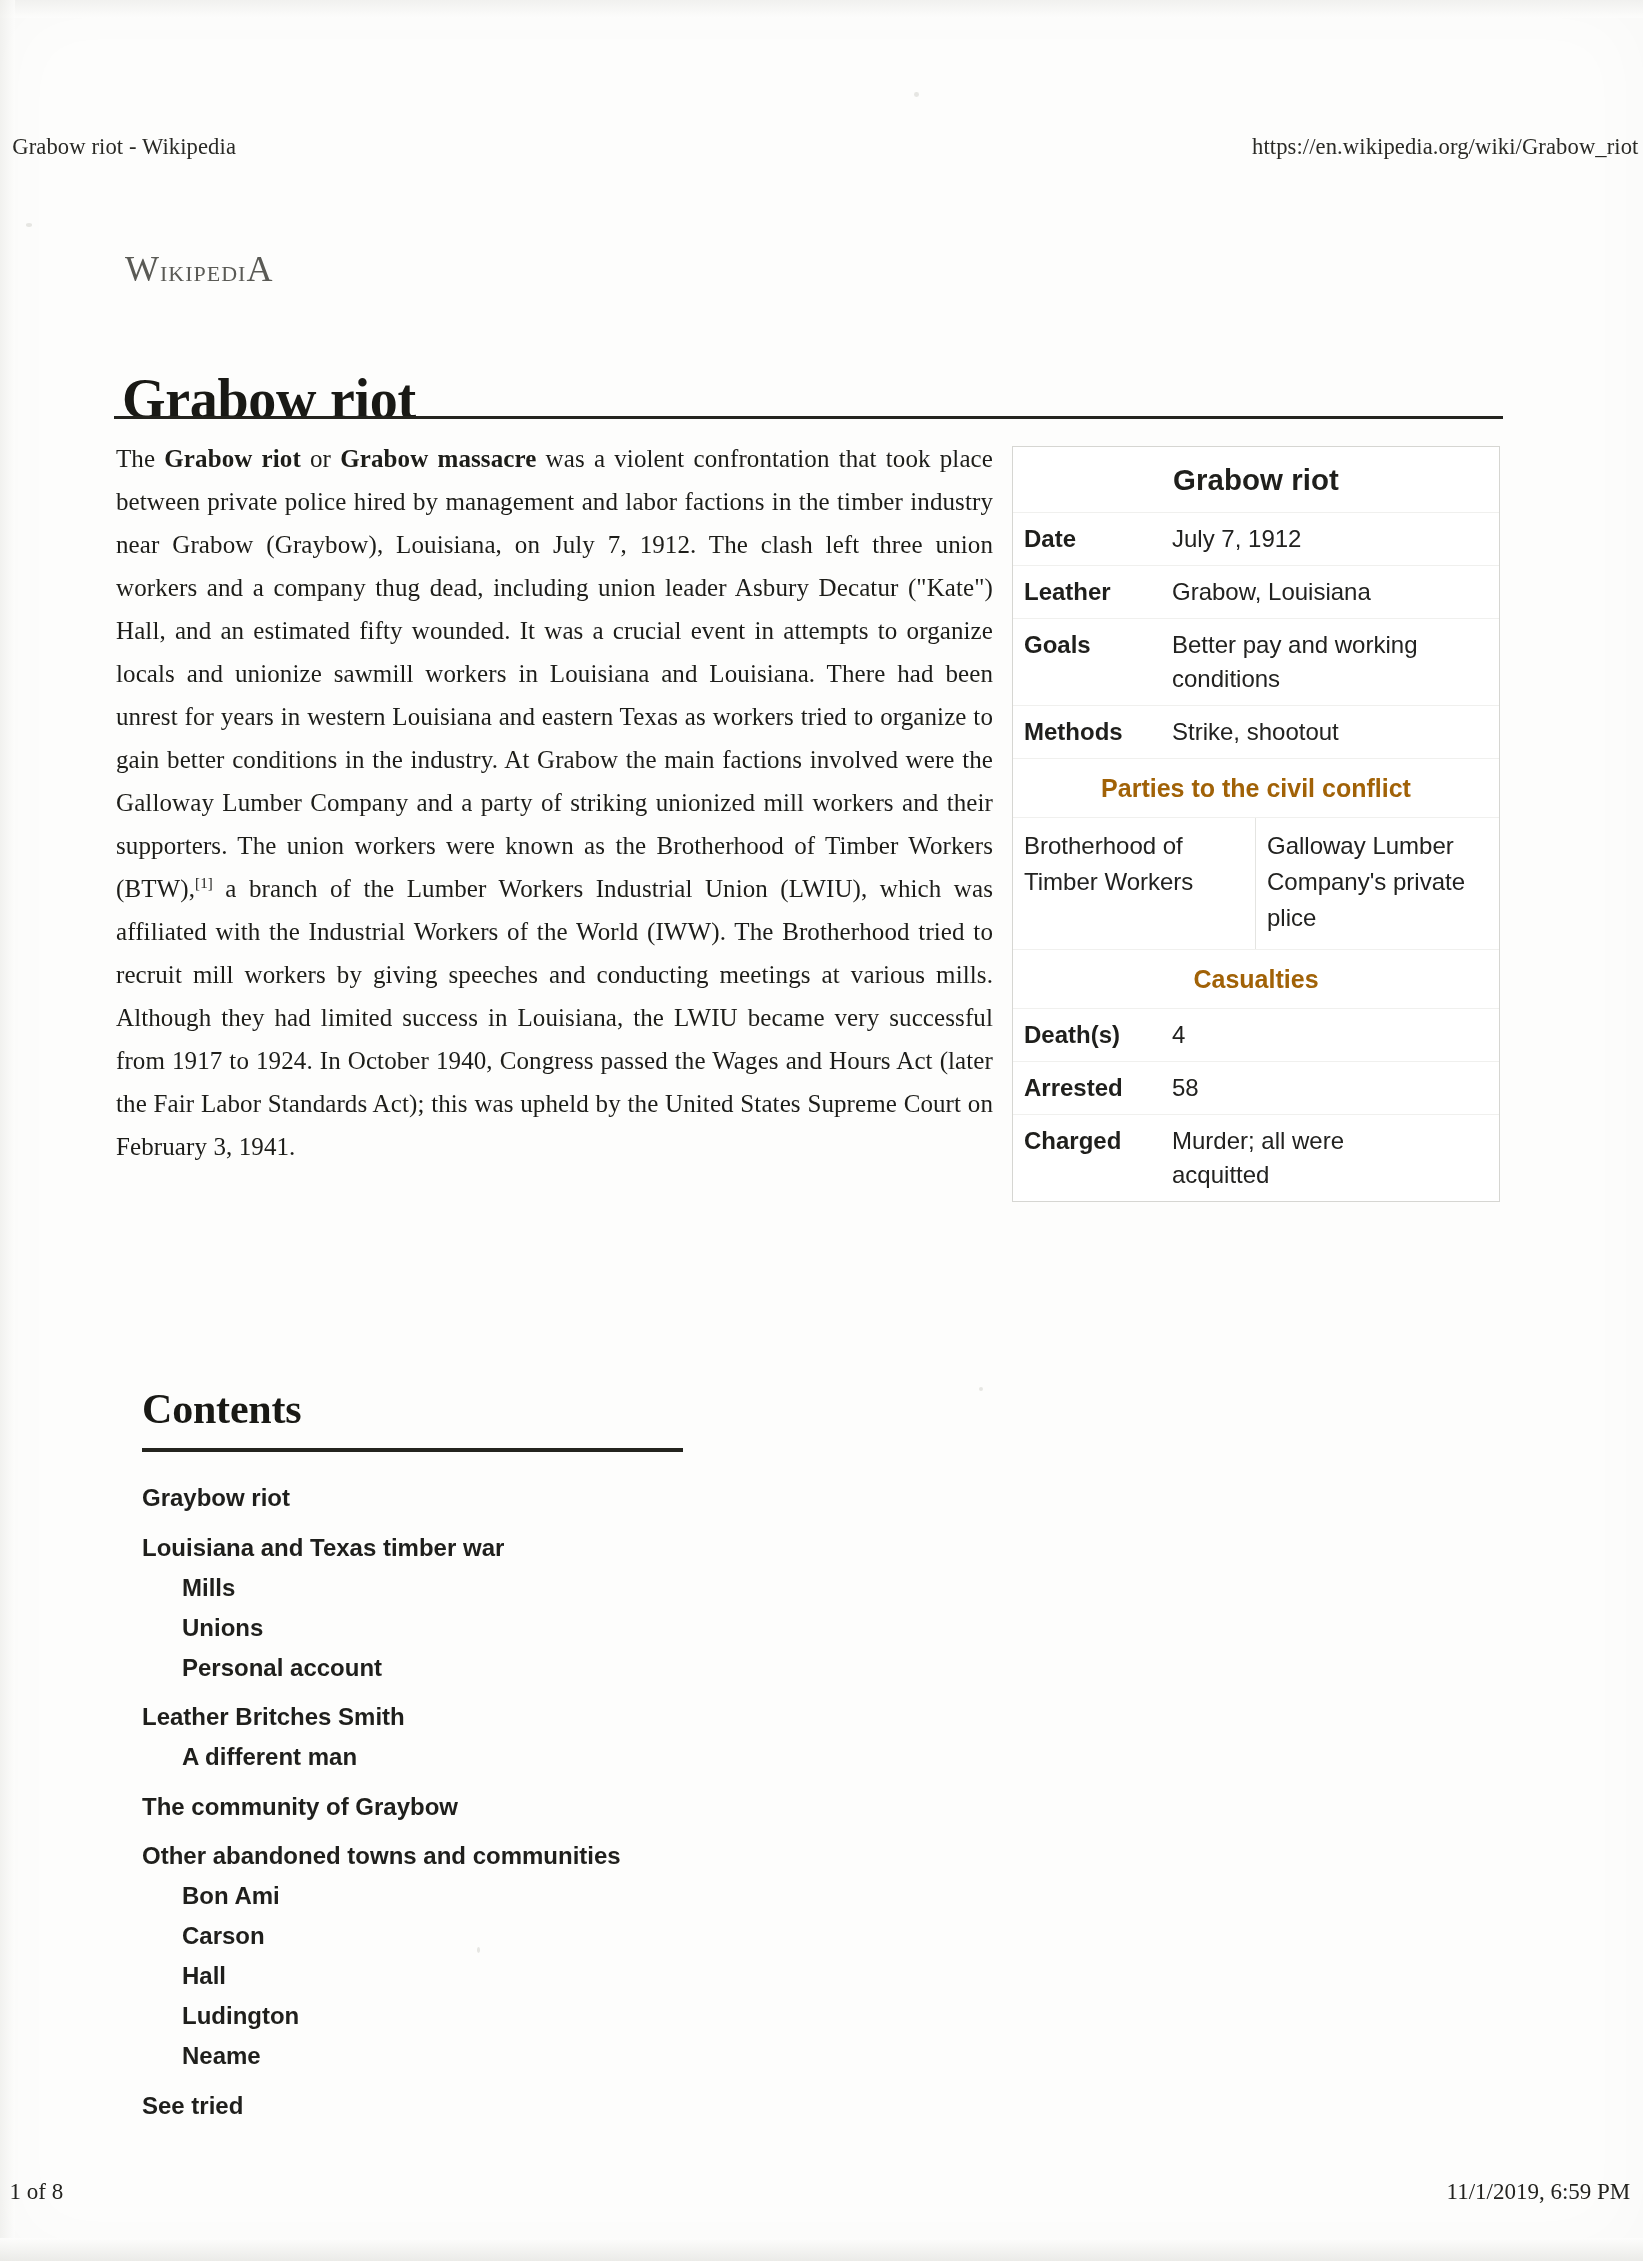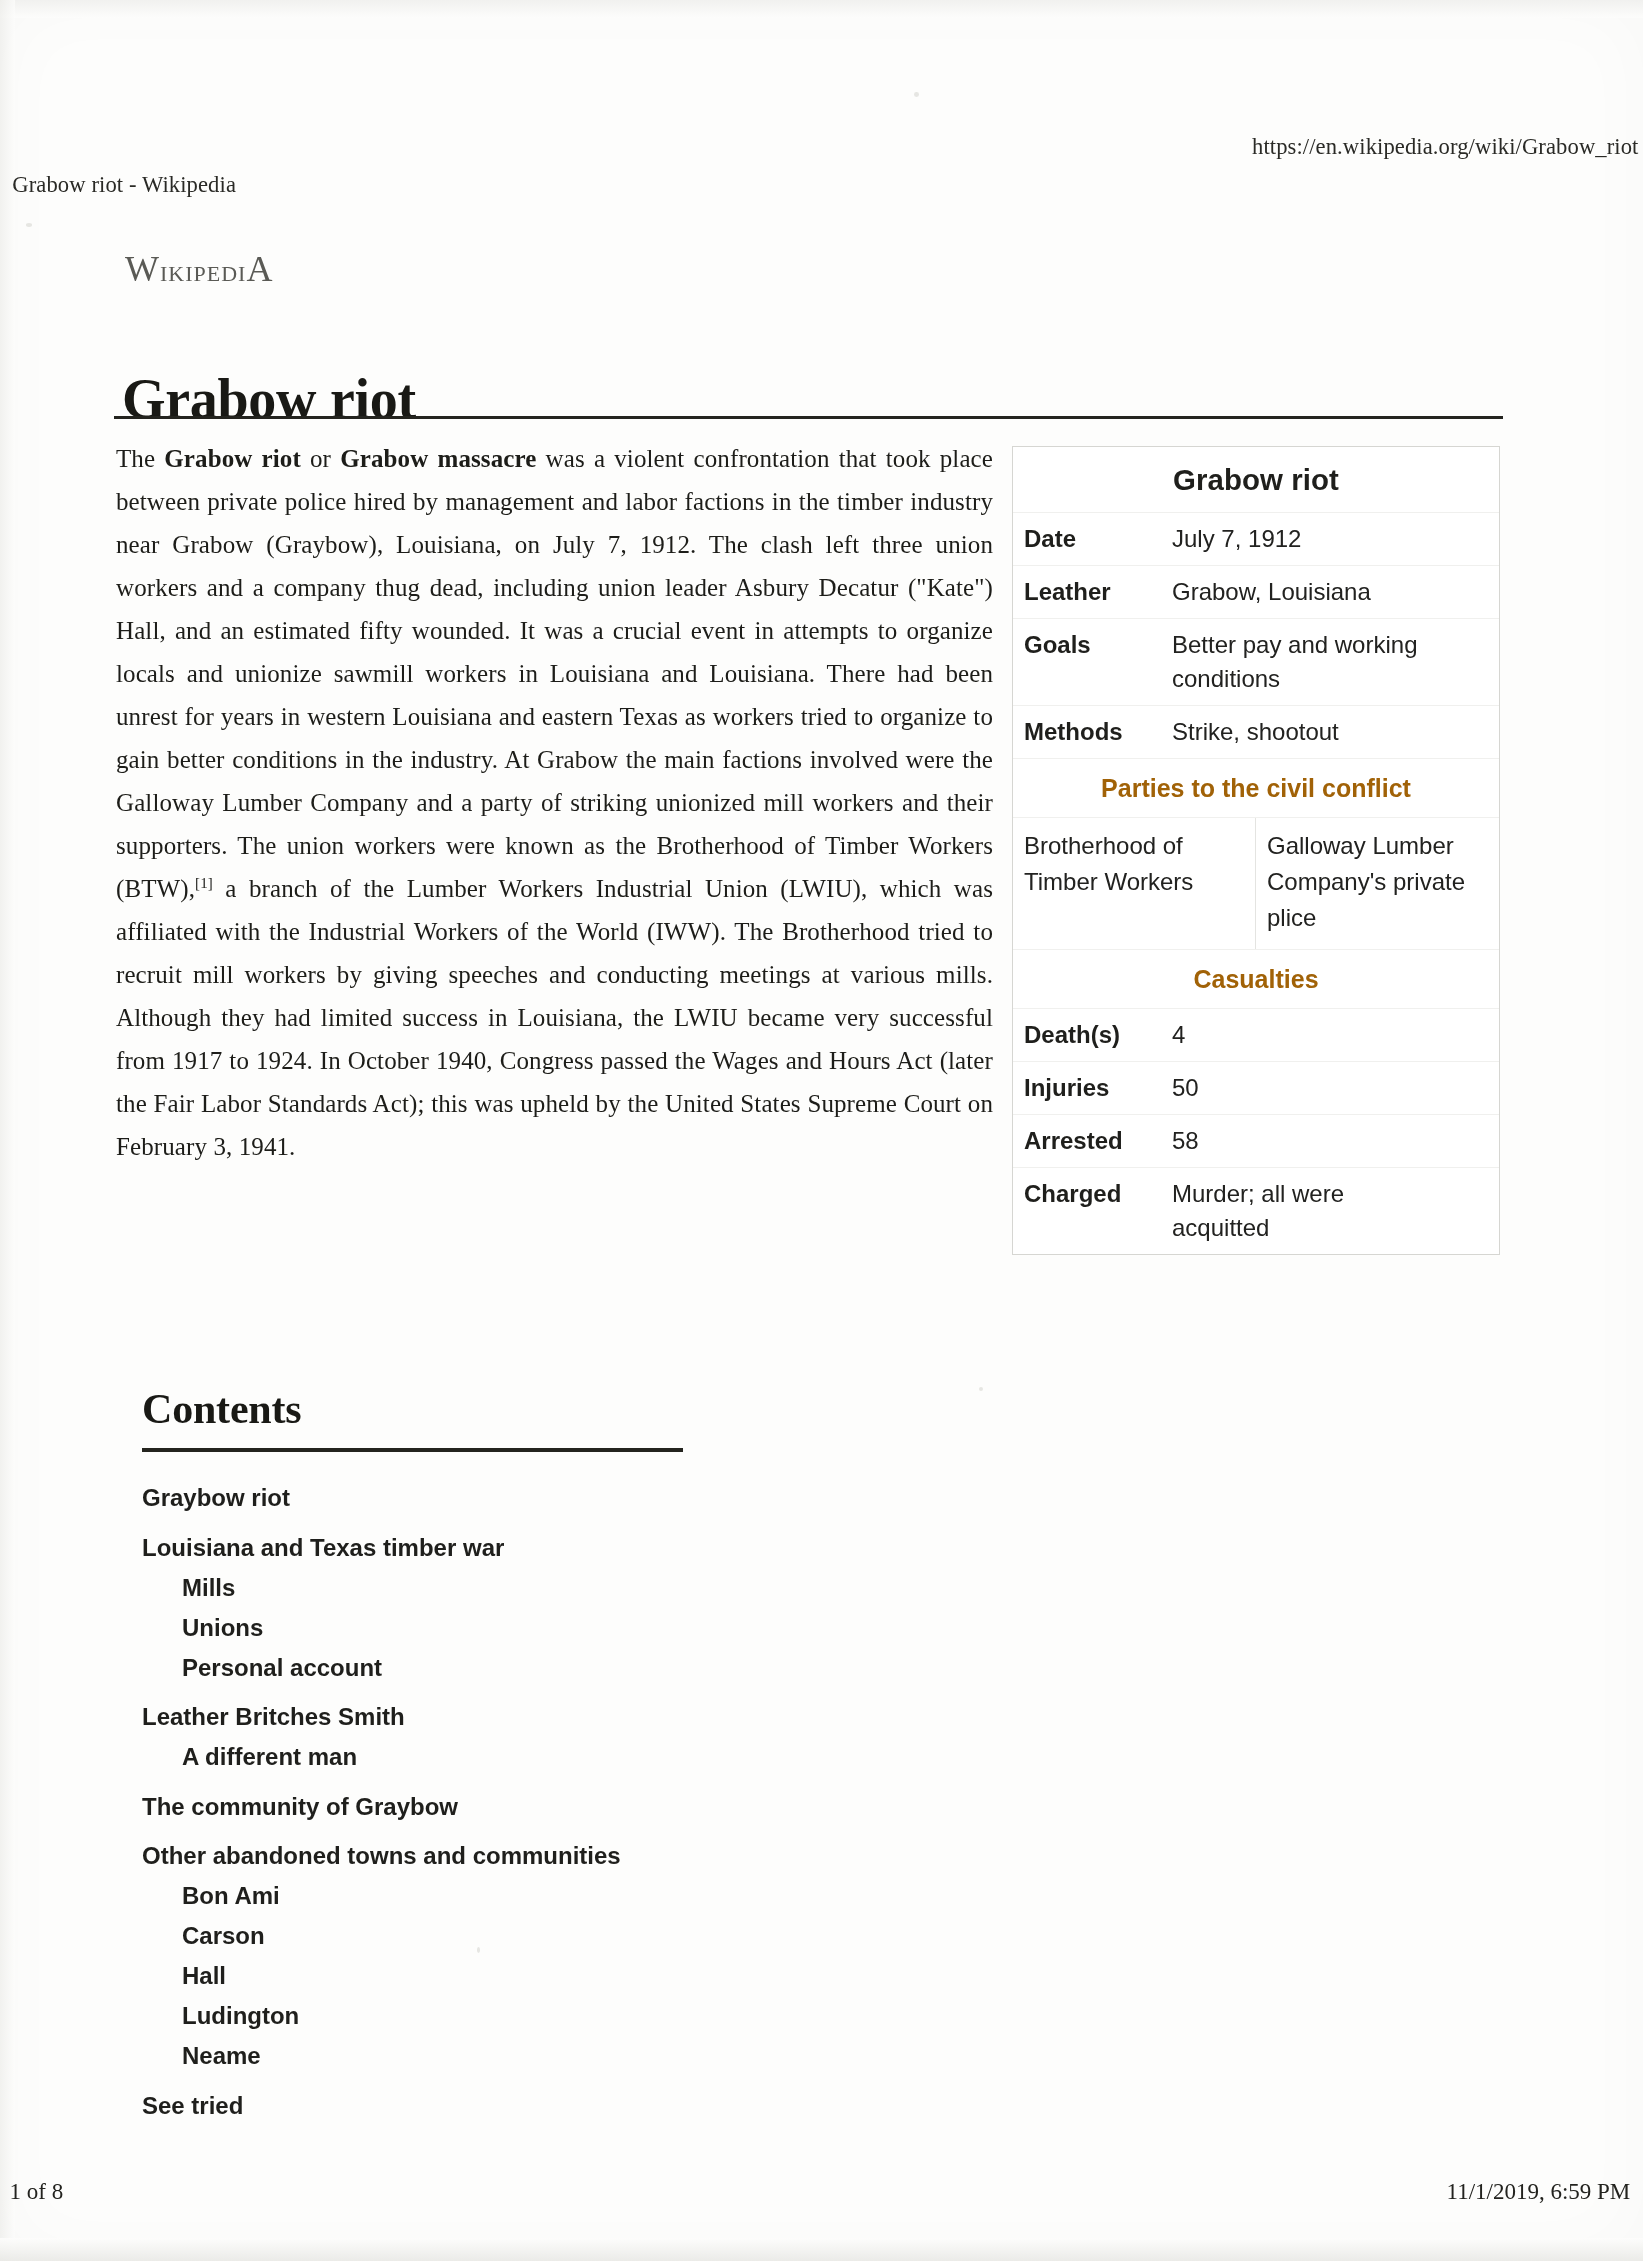--- a/index.html
+++ b/index.html
@@ -50,21 +50,20 @@
     width: 1644px;
     height: 34px;
   }
   .run-header-left {
     position: absolute;
     left: 12.3px; top: 0;
     font-size: 22.6px;
     letter-spacing: 0.1px;
     color: #2a2a26;
     white-space: nowrap;
-    margin-top: 38px;
   }
   .run-header-right {
     position: absolute;
     right: 5.5px; top: 0;
     font-size: 22.6px;
     letter-spacing: 0.1px;
     color: #2a2a26;
     white-space: nowrap;
   }
 
@@ -301,24 +300,20 @@
     <div class="ib-parties">
       <div class="ib-party left">Brotherhood of Timber Workers</div>
       <div class="ib-party">Galloway Lumber Company's private plice</div>
     </div>
 
     <div class="ib-section">Casualties</div>
 
     <div class="ib-row">
       <div class="ib-label">Death(s)</div>
       <div class="ib-value">4</div>
-    </div>
-    <div class="ib-row">
-      <div class="ib-label">Injuries</div>
-      <div class="ib-value">50</div>
     </div>
     <div class="ib-row">
       <div class="ib-label">Arrested</div>
       <div class="ib-value">58</div>
     </div>
     <div class="ib-row">
       <div class="ib-label">Charged</div>
       <div class="ib-value" style="max-width:267px;">Murder; all were acquitted</div>
     </div>
   </div>

